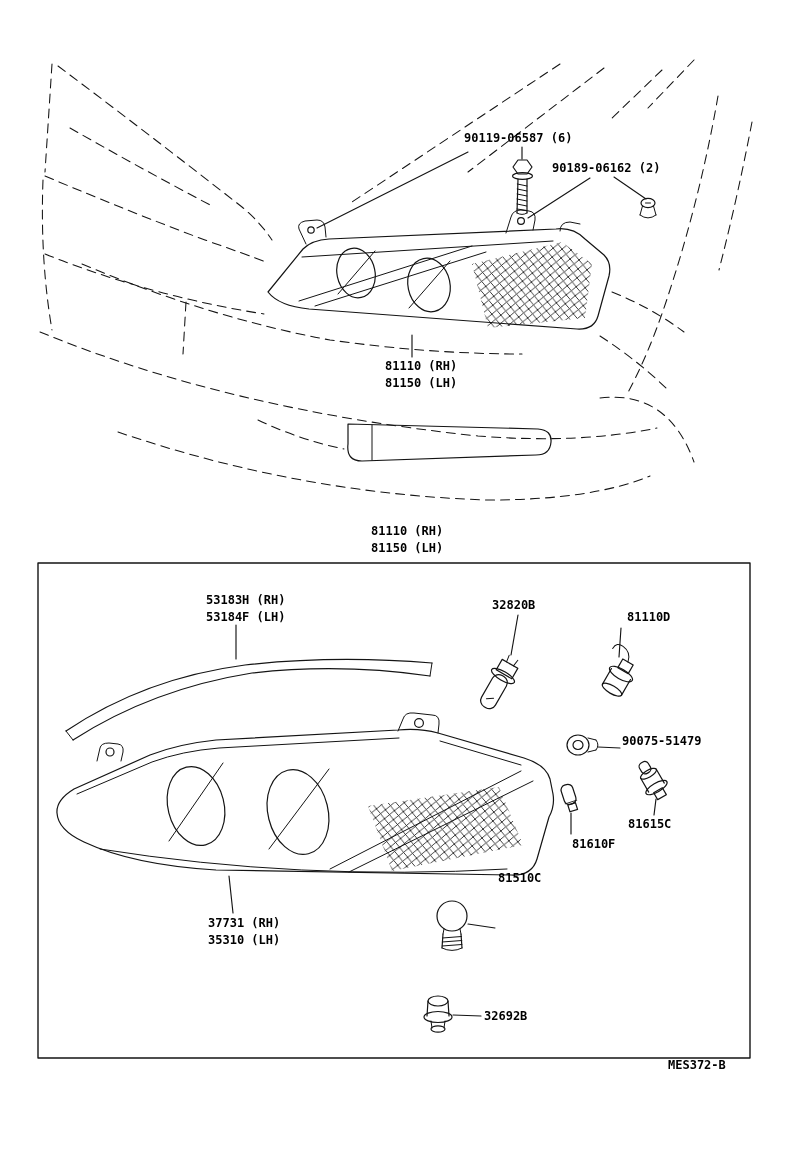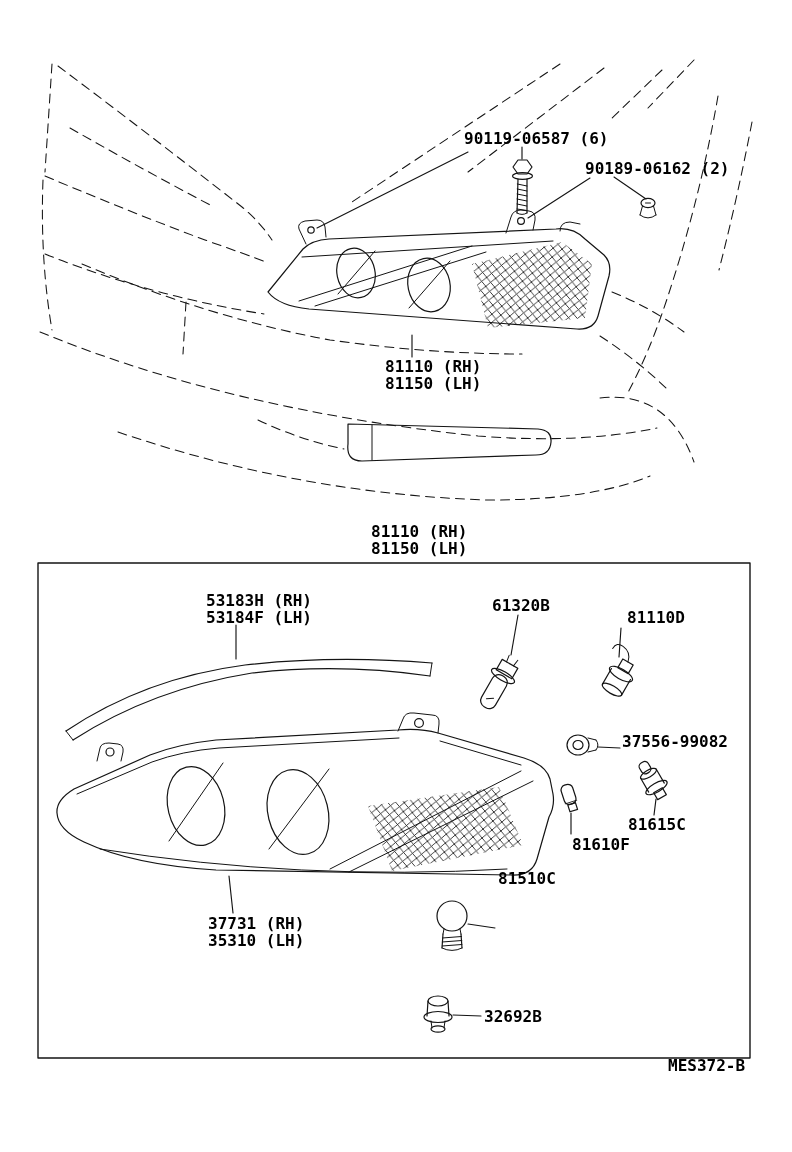--- a/index.html
+++ b/index.html
@@ -12,21 +12,21 @@
   .art path,.art ellipse,.art circle,.art rect,.art polygon,.art line{
     fill:none;stroke:#141414;stroke-width:1.2;stroke-linecap:round;stroke-linejoin:round;
   }
   .art .dashed{stroke-dasharray:9 6;stroke-width:1.05;}
   .art .thin{stroke-width:1;}
   .art .leader{stroke-width:1.15;}
   .art .box{stroke-width:1.4;}
   .art .hatchfill{fill:url(#xh);stroke:none;}
   .art #xh path{stroke:#141414;stroke-width:0.85;}
   .lbl{
-    position:absolute;color:#000;font-weight:bold;font-size:16px;line-height:17px;
+    position:absolute;color:#000;font-weight:bold;font-size:12px;line-height:17px;
     white-space:nowrap;
   }
 </style>
 </head>
 <body>
 
 <div class="stage">
 
   <svg class="art" width="792" height="1152" viewBox="0 0 792 1152">
     <defs>
@@ -193,42 +193,42 @@
       <path d="M428,1001 L427,1016 M448,1001 L449,1016"></path>
       <ellipse cx="438" cy="1017" rx="14" ry="5.5"></ellipse>
       <path class="thin" d="M431,1021 L432,1028 M445,1021 L444,1028"></path>
       <ellipse cx="438" cy="1029" rx="7" ry="3.2"></ellipse>
       <path class="leader" d="M481,1016 L453,1015"></path>
     </g>
   </svg>
 
   <div class="lbl" style="left:464px;top:130px">90119-06587 (6)</div>
 
-  <div class="lbl" style="left:585px;top:160px">90189-06162 (2)</div>
+  <div class="lbl" style="left:552px;top:160px">90189-06162 (2)</div>
 
   <div class="lbl" style="left:385px;top:358px">
     <div>81110 (RH)</div>
     <div>81150 (LH)</div>
   </div>
 
   <div class="lbl" style="left:371px;top:523px">
     <div>81110 (RH)</div>
     <div>81150 (LH)</div>
   </div>
 
   <div class="lbl" style="left:206px;top:592px">
     <div>53183H (RH)</div>
     <div>53184F (LH)</div>
   </div>
 
-  <div class="lbl" style="left:492px;top:597px">61320B</div>
+  <div class="lbl" style="left:492px;top:597px">32820B</div>
 
   <div class="lbl" style="left:627px;top:609px">81110D</div>
 
-  <div class="lbl" style="left:622px;top:733px">37556-99082</div>
+  <div class="lbl" style="left:622px;top:733px">90075-51479</div>
 
   <div class="lbl" style="left:628px;top:816px">81615C</div>
 
   <div class="lbl" style="left:572px;top:836px">81610F</div>
 
   <div class="lbl" style="left:208px;top:915px">
     <div>37731 (RH)</div>
     <div>35310 (LH)</div>
   </div>
 

